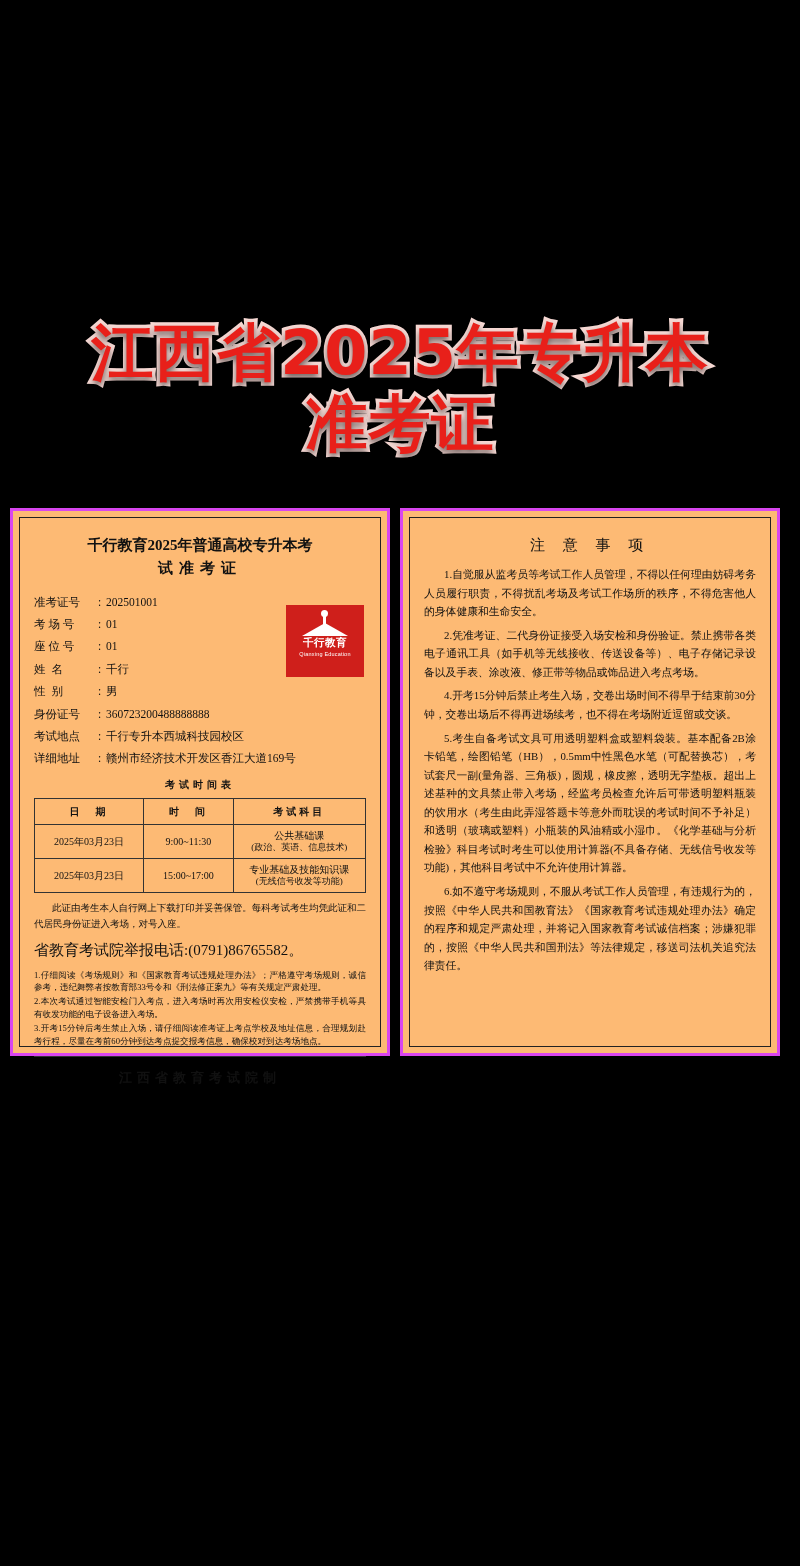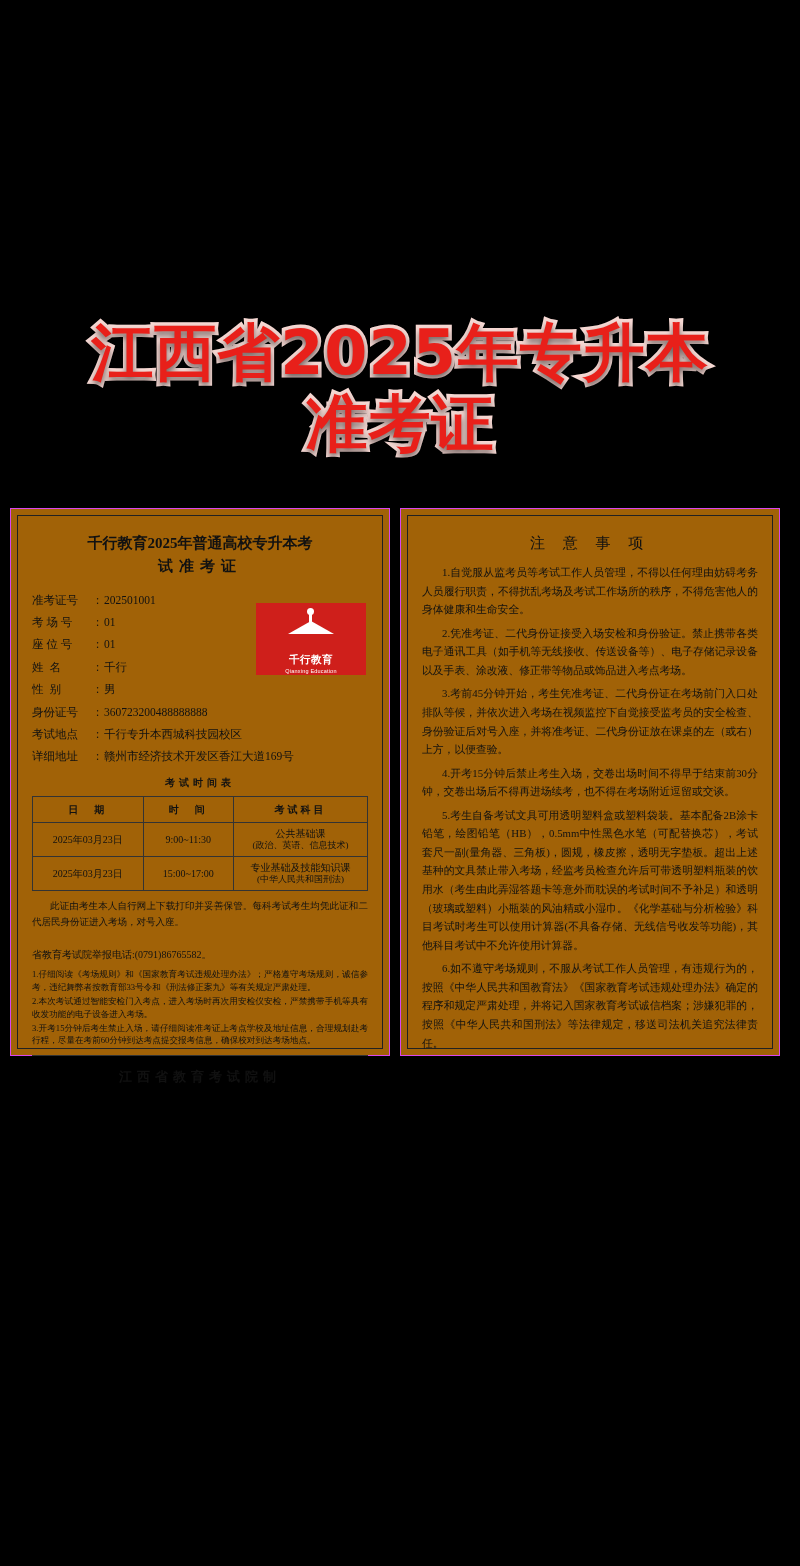--- a/index.html
+++ b/index.html
@@ -38,22 +38,22 @@
 
   
   .cards {
     position: absolute;
     top: 508px; left: 10px;
     width: 780px; height: 548px;
     display: flex;
     gap: 10px;
   }
   .card {
-    background: #a16207;
-    border: 1px solid #d946ef;
+    background: #fdba74;
+    border: 3px solid #d946ef;
     padding: 6px;
   }
   .card-inner {
     border: 1px solid #222;
     width: 100%; height: 100%;
     padding: 10px 14px;
   }
   .left-card { width: 380px; }
   .right-card { width: 380px; }
 
@@ -77,28 +77,28 @@
   .info-list { font-size: 11.5px; color: #111; line-height: 1.95; }
   .info-row { display: flex; }
   .info-label { width: 64px; flex: 0 0 64px; white-space: nowrap; }
   .info-label.sp { letter-spacing: 6px; }
   .info-colon { width: 8px; flex: 0 0 8px; }
   .info-value { flex: 1 1 auto; }
 
   .stamp {
     position: absolute;
     right: 2px; top: 14px;
-    width: 110px; height: 72px;
+    width: 78px; height: 72px;
     background: #cf1f1b;
     color: #fff;
     display: flex;
     flex-direction: column;
     align-items: center;
     justify-content: flex-end;
-    padding-bottom: 1px;
+    padding-bottom: 20px;
   }
   .stamp .cap {
     position: absolute;
     top: 8px; left: 50%;
     transform: translateX(-50%);
     width: 46px; height: 26px;
   }
   .stamp .cap .roof {
     position: absolute; top: 10px; left: 0;
     width: 0; height: 0;
@@ -152,21 +152,21 @@
 
   .note-center {
     font-size: 9.5px;
     color: #111;
     line-height: 1.7;
     margin-top: 7px;
     text-align: justify;
     text-indent: 18px;
   }
   .hotline {
-    font-size: 10px; color: #111; margin-top: 16px; line-height: 1.7;
+    font-size: 15px; color: #111; margin-top: 6px; line-height: 1.7;
     text-indent: 0;
   }
   .rules { margin-top: 5px; }
   .rules p {
     margin: 0 0 1px 0;
     font-size: 8.6px;
     color: #111;
     line-height: 1.5;
     text-align: justify;
   }
@@ -300,21 +300,21 @@
               <td class="subject">
                 <span>公共基础课</span>
                 <span class="sub2">(政治、英语、信息技术)</span>
               </td>
             </tr>
             <tr>
               <td>2025年03月23日</td>
               <td>15:00~17:00</td>
               <td class="subject">
                 <span>专业基础及技能知识课</span>
-                <span class="sub2">(中华人民共和国刑法)</span>
+                <span class="sub2">(无线信号收发等功能)</span>
               </td>
             </tr>
           </tbody>
         </table>
 
         <div class="note-center">此证由考生本人自行网上下载打印并妥善保管。每科考试考生均凭此证和二代居民身份证进入考场，对号入座。</div>
         <div class="hotline">省教育考试院举报电话:(0791)86765582。</div>
 
         <div class="rules">
           <p>1.仔细阅读《考场规则》和《国家教育考试违规处理办法》；严格遵守考场规则，诚信参考，违纪舞弊者按教育部33号令和《刑法修正案九》等有关规定严肃处理。</p>
@@ -325,21 +325,20 @@
         <div class="lc-footer">江西省教育考试院制</div>
       </div>
     </div>
 
     <div class="card right-card">
       <div class="card-inner">
         <div class="rc-title">注 意 事 项</div>
         <div class="rc-body">
           <p>1.自觉服从监考员等考试工作人员管理，不得以任何理由妨碍考务人员履行职责，不得扰乱考场及考试工作场所的秩序，不得危害他人的身体健康和生命安全。</p>
           <p>2.凭准考证、二代身份证接受入场安检和身份验证。禁止携带各类电子通讯工具（如手机等无线接收、传送设备等）、电子存储记录设备以及手表、涂改液、修正带等物品或饰品进入考点考场。</p>
-          <p>3.考前45分钟开始，考生凭准考证、二代身份证在考场前门入口处排队等候，并依次进入考场在视频监控下自觉接受监考员的安全检查、身份验证后对号入座，并将准考证、二代身份证放在课桌的左（或右）上方，以便查验。</p>
           <p>4.开考15分钟后禁止考生入场，交卷出场时间不得早于结束前30分钟，交卷出场后不得再进场续考，也不得在考场附近逗留或交谈。</p>
           <p>5.考生自备考试文具可用透明塑料盒或塑料袋装。基本配备2B涂卡铅笔，绘图铅笔（HB），0.5mm中性黑色水笔（可配替换芯），考试套尺一副(量角器、三角板)，圆规，橡皮擦，透明无字垫板。超出上述基种的文具禁止带入考场，经监考员检查允许后可带透明塑料瓶装的饮用水（考生由此弄湿答题卡等意外而耽误的考试时间不予补足）和透明（玻璃或塑料）小瓶装的风油精或小湿巾。《化学基础与分析检验》科目考试时考生可以使用计算器(不具备存储、无线信号收发等功能)，其他科目考试中不允许使用计算器。</p>
           <p>6.如不遵守考场规则，不服从考试工作人员管理，有违规行为的，按照《中华人民共和国教育法》《国家教育考试违规处理办法》确定的程序和规定严肃处理，并将记入国家教育考试诚信档案；涉嫌犯罪的，按照《中华人民共和国刑法》等法律规定，移送司法机关追究法律责任。</p>
         </div>
       </div>
     </div>
 
   </div>
 </div>
 

